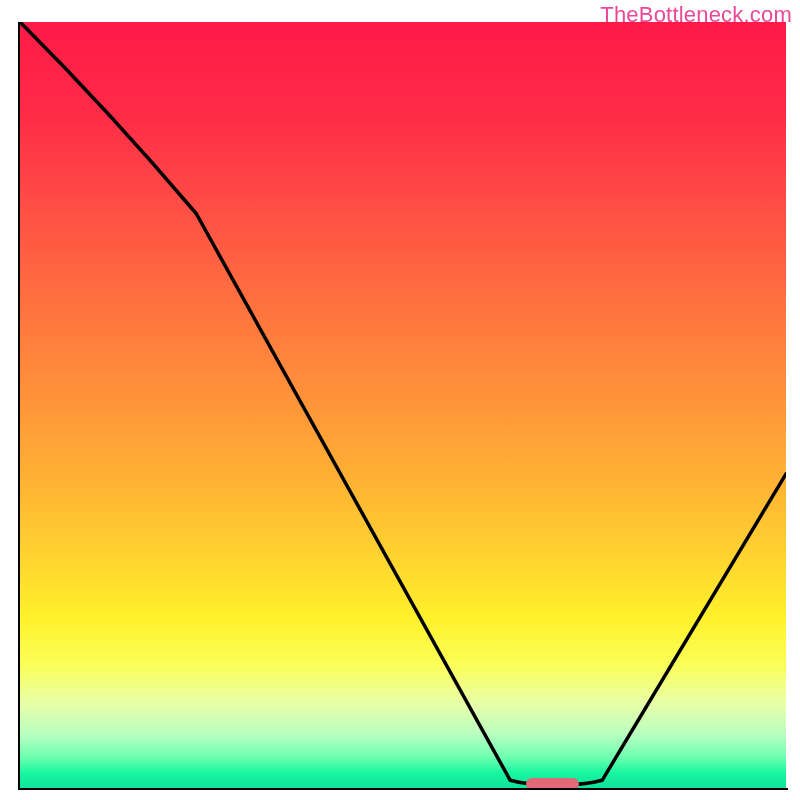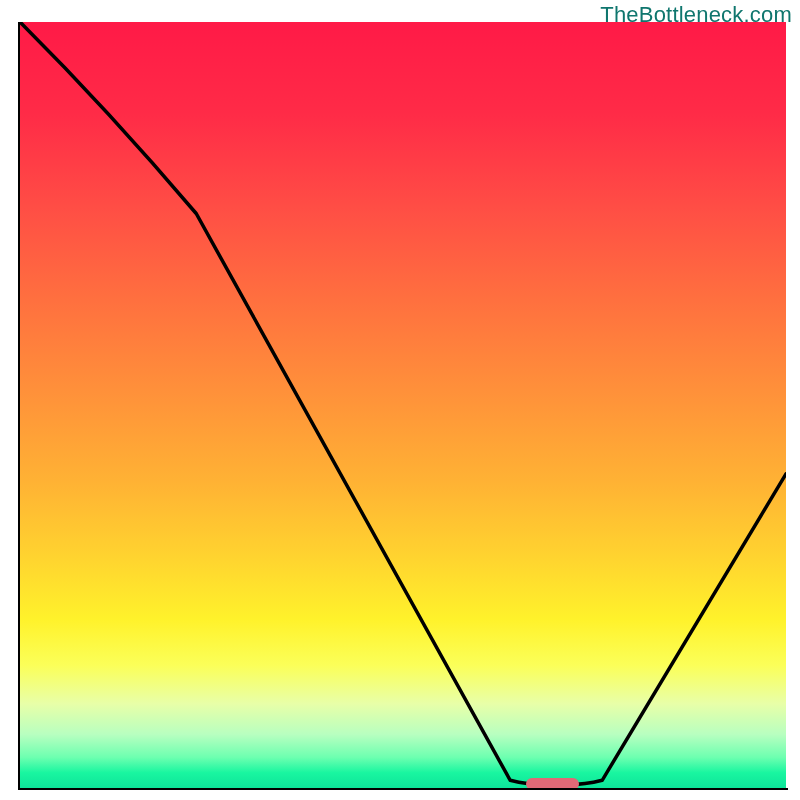--- a/index.html
+++ b/index.html
@@ -15,21 +15,21 @@
     position: relative;
     width: 800px;
     height: 800px;
     background: #ffffff;
   }
   .watermark {
     position: absolute;
     top: 2px;
     right: 8px;
     font-size: 22px;
-    color: #0f766e;
+    color: #ec4899;
     font-weight: 400;
     letter-spacing: 0.2px;
     z-index: 5;
   }
   .plot-area {
     position: absolute;
     left: 20px;
     top: 22px;
     width: 766px;
     height: 766px;

